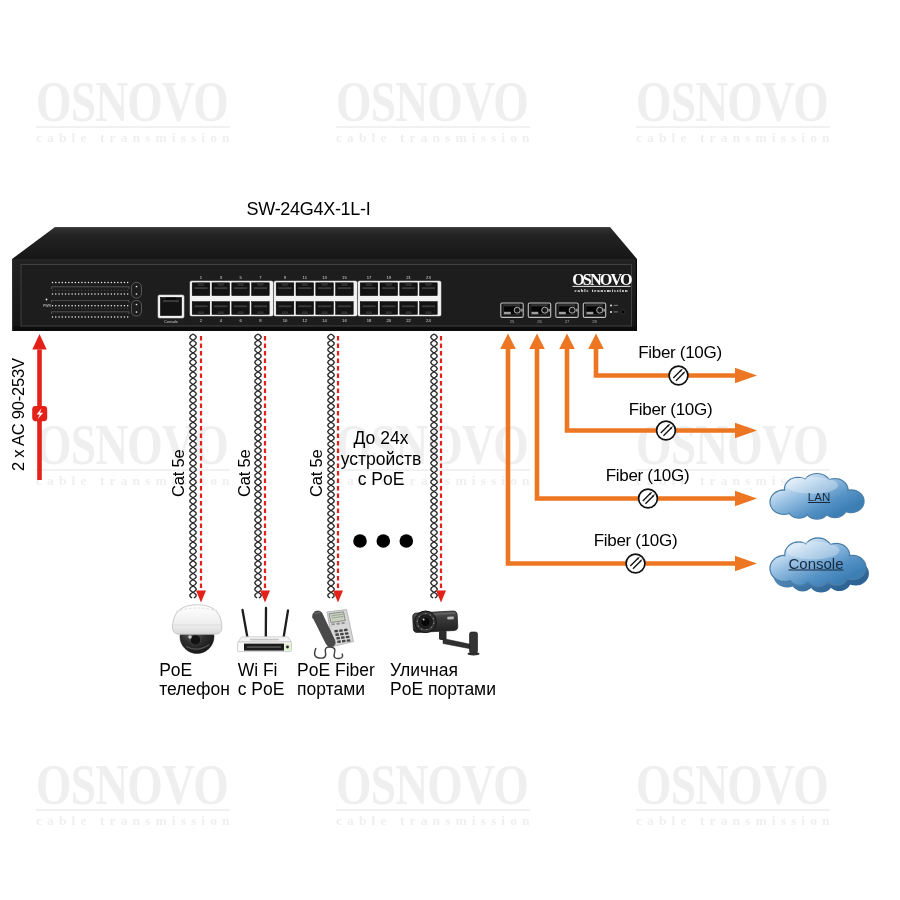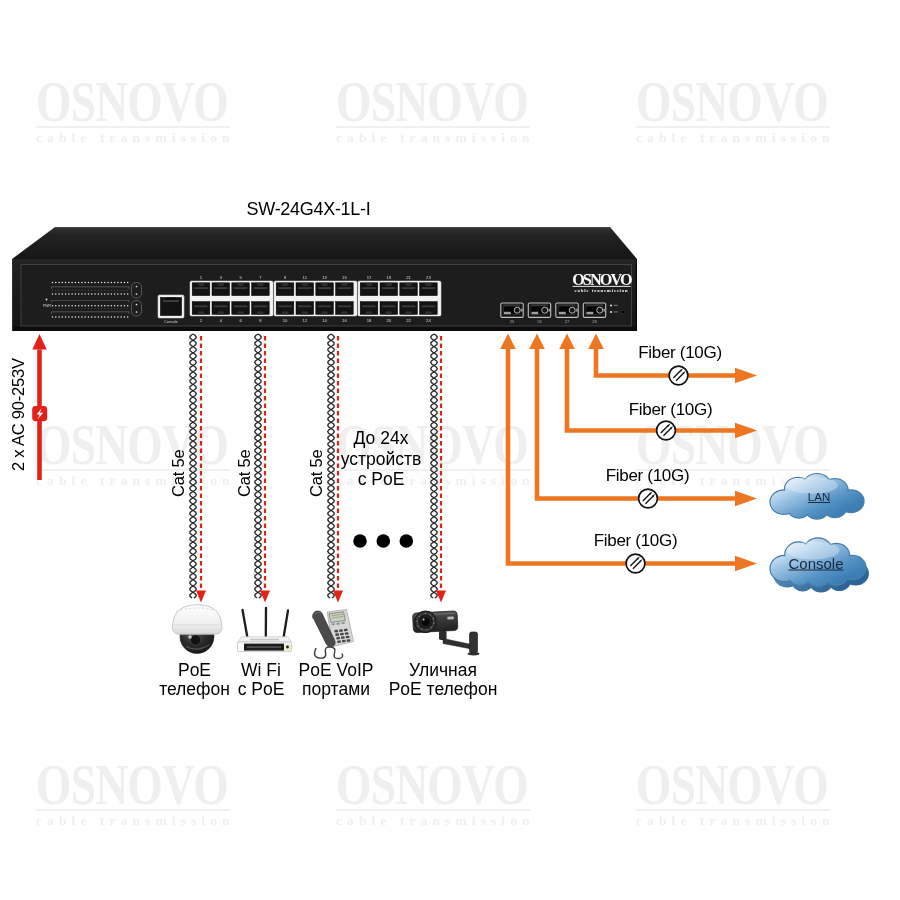--- a/index.html
+++ b/index.html
@@ -11,21 +11,21 @@
   
   .wm{position:absolute;width:196px;color:#efefef;user-select:none;}
   .wm-brand{font-family:"Liberation Serif",serif;font-weight:bold;font-size:57px;line-height:44px;letter-spacing:-1px;transform:scaleX(0.8);transform-origin:0 0;white-space:nowrap;}
   .wm-line{height:0;border-top:2px solid #f1f1f1;margin:2px 0 4px 0;width:194px;}
   .wm-tag{font-family:"Liberation Serif",serif;font-weight:bold;font-size:13.5px;line-height:12px;letter-spacing:5.1px;white-space:nowrap;}
   
   .title{font-weight:normal;font-size:18px;letter-spacing:-0.3px;}
   .vlabel{position:absolute;white-space:nowrap;font-size:16.5px;letter-spacing:-0.2px;transform:rotate(-90deg);transform-origin:left top;line-height:16px;}
   .note{position:absolute;text-align:center;transform:translateX(-50%);font-size:17.5px;line-height:20.5px;white-space:nowrap;}
   .fiber-lbl{position:absolute;transform:translateX(-50%);font-size:17px;letter-spacing:-0.3px;white-space:nowrap;}
-  .dev-lbl{position:absolute;text-align:center;transform:translateX(-50%);font-size:17.5px;line-height:19.3px;white-space:nowrap;}
+  .dev-lbl{position:absolute;transform:translateX(-50%);font-size:17.5px;line-height:19.3px;white-space:nowrap;}
   .cloud-lbl{position:absolute;transform:translate(-50%,-50%);color:#16293e;text-decoration:underline;}
   .caption{position:absolute;transform:translateX(-50%);font-size:21px;color:#4f4f4f;letter-spacing:-0.5px;}
 </style>
 </head>
 <body>
 
 <div id="stage">
 
   <div class="wm" style="left:36px;top:79.6px">
       <div class="wm-brand">OSNOVO</div>
@@ -711,21 +711,21 @@
 
   <div class="dev-lbl" style="left:194.5px;top:661px">
     <div>PoE</div>
       <div>телефон</div>
   </div>
   <div class="dev-lbl" style="left:261px;top:661px">
     <div>Wi Fi</div>
       <div>с PoE</div>
   </div>
   <div class="dev-lbl" style="left:336px;top:661px">
-    <div>PoE VoIP</div>
+    <div>PoE Fiber</div>
       <div>портами</div>
   </div>
   <div class="dev-lbl" style="left:443px;top:661px">
     <div>Уличная</div>
-      <div>PoE телефон</div>
+      <div>PoE портами</div>
   </div>
 
 </div>
 
 </body></html>

